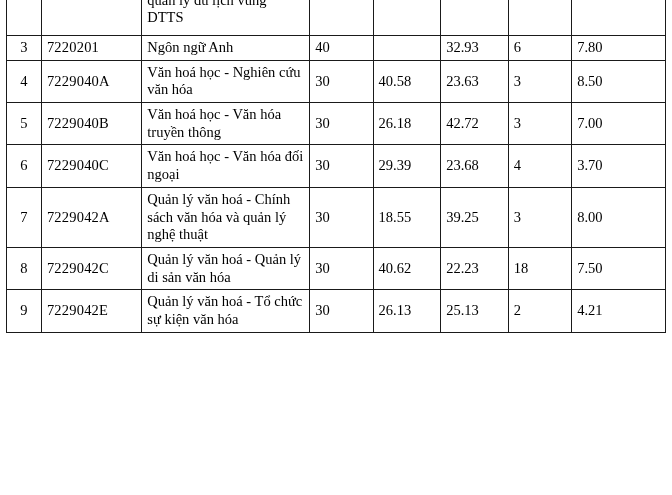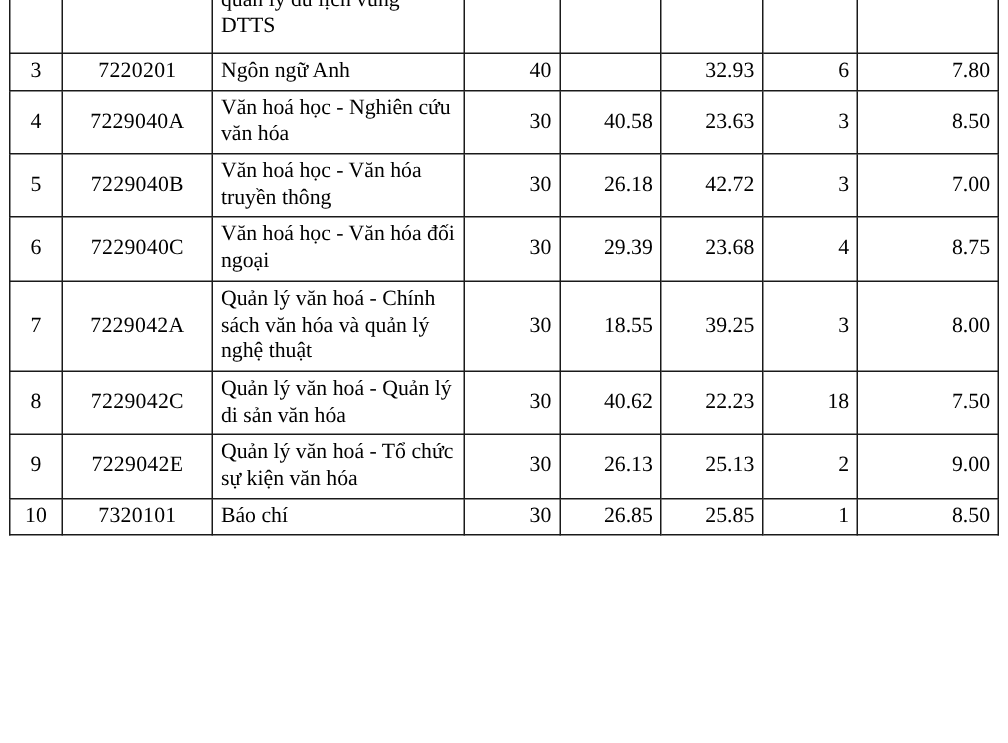--- a/index.html
+++ b/index.html
@@ -39,23 +39,23 @@
   col.c0 { width: 32px; }
   col.c1 { width: 92px; }
   col.c2 { width: 154px; }
   col.c3 { width: 58px; }
   col.c4 { width: 62px; }
   col.c5 { width: 62px; }
   col.c6 { width: 58px; }
   col.c7 { width: 86px; }
 
   td.idx { text-align: center; }
-  td.code { text-align: center; letter-spacing: 0.2px; }
+  td.code { letter-spacing: 0.2px; }
   td.name { text-align: left; }
-  td.num { text-align: right; }
+  td.num { text-align: left; }
 
   
   tr.partial td { height: 58px; vertical-align: top; }
 </style>
 </head>
 <body>
 
 <div class="page">
   <table class="scores">
     <colgroup>
@@ -110,21 +110,21 @@
         <td class="num">7.00</td>
       </tr>
       <tr>
         <td class="idx">6</td>
         <td class="code">7229040C</td>
         <td class="name">Văn hoá học - Văn hóa đối ngoại</td>
         <td class="num">30</td>
         <td class="num">29.39</td>
         <td class="num">23.68</td>
         <td class="num">4</td>
-        <td class="num">8.75</td>
+        <td class="num">3.70</td>
       </tr>
       <tr>
         <td class="idx">7</td>
         <td class="code">7229042A</td>
         <td class="name">Quản lý văn hoá - Chính sách văn hóa và quản lý nghệ thuật</td>
         <td class="num">30</td>
         <td class="num">18.55</td>
         <td class="num">39.25</td>
         <td class="num">3</td>
         <td class="num">8.00</td>
@@ -140,27 +140,17 @@
         <td class="num">7.50</td>
       </tr>
       <tr>
         <td class="idx">9</td>
         <td class="code">7229042E</td>
         <td class="name">Quản lý văn hoá - Tổ chức sự kiện văn hóa</td>
         <td class="num">30</td>
         <td class="num">26.13</td>
         <td class="num">25.13</td>
         <td class="num">2</td>
-        <td class="num">9.00</td>
-      </tr>
-      <tr>
-        <td class="idx">10</td>
-        <td class="code">7320101</td>
-        <td class="name">Báo chí</td>
-        <td class="num">30</td>
-        <td class="num">26.85</td>
-        <td class="num">25.85</td>
-        <td class="num">1</td>
-        <td class="num">8.50</td>
+        <td class="num">4.21</td>
       </tr>
     </tbody>
   </table>
 </div>
 
 </body></html>

